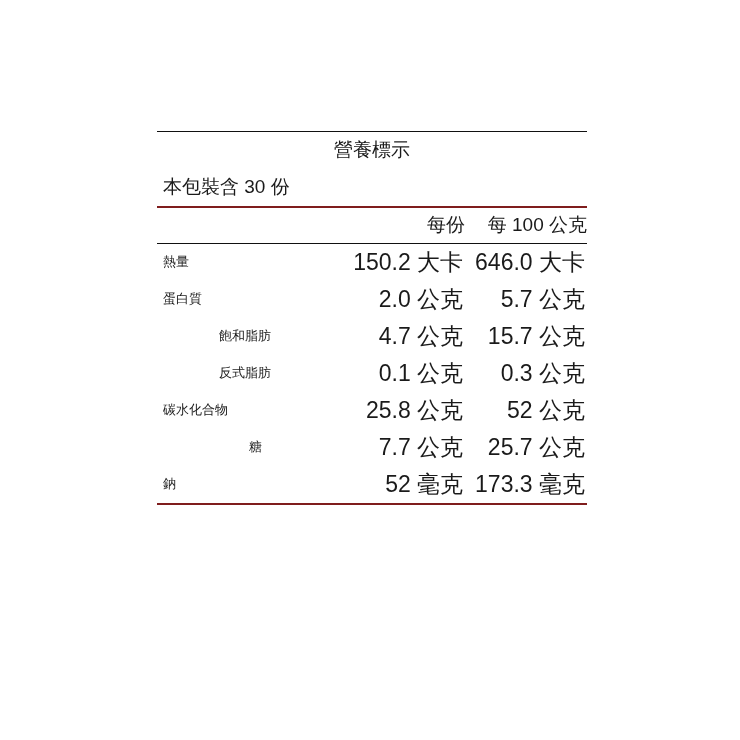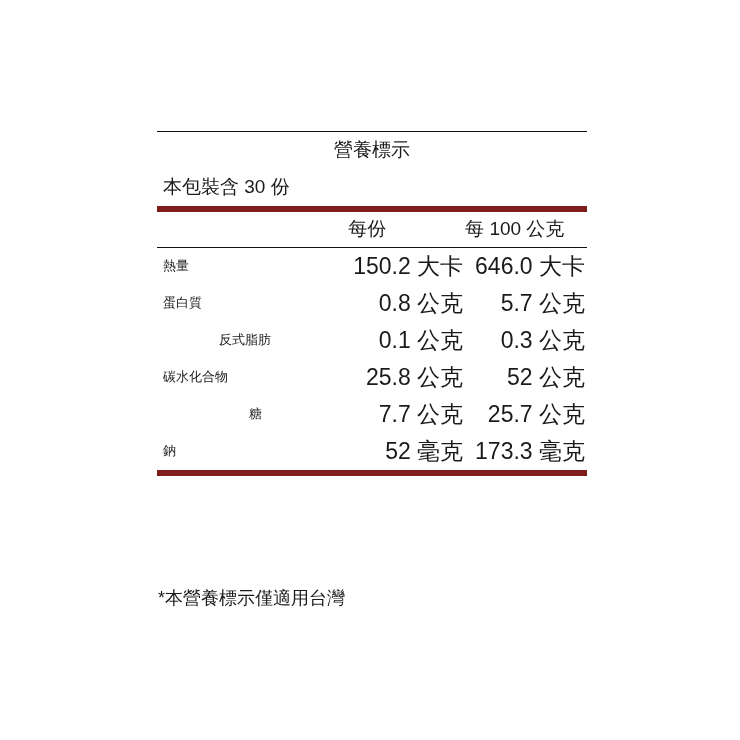--- a/index.html
+++ b/index.html
@@ -43,38 +43,39 @@
   }
 
   
   .rule-top {
     border-top: 2px solid #111;
   }
   .rule-mid {
     border-top: 1.5px solid #111;
   }
   .rule-bottom {
-    border-bottom: 6px solid #7f1d1d;
+    border-bottom: 2px solid #7f1d1d;
   }
 
   
   .title-cell {
     text-align: center;
     height: 37px;
     font-size: 19px;
   }
 
   .serving-cell {
     height: 37px;
     padding-left: 6px !important;
     font-size: 19px;
   }
 
   .colhead-cell {
     height: 35px;
+    text-align: right;
     font-size: 19px;
   }
   .colhead-spacer {
     height: 35px;
   }
 
   .name-cell {
     padding-left: 6px !important;
     width: 178px;
     height: 37px;
@@ -132,25 +133,30 @@
         </tr>
 
         <tr>
           <td class="name-cell rule-mid">熱量</td>
           <td class="val-cell rule-mid">150.2 大卡</td>
           <td class="val-cell second rule-mid">646.0 大卡</td>
         </tr>
 
         <tr>
           <td class="name-cell">蛋白質</td>
-          <td class="val-cell">0.8 公克</td>
+          <td class="val-cell">2.0 公克</td>
           <td class="val-cell second">5.7 公克</td>
         </tr>
 
 
+        <tr>
+          <td class="name-cell indent1">飽和脂肪</td>
+          <td class="val-cell">4.7 公克</td>
+          <td class="val-cell second">15.7 公克</td>
+        </tr>
 
         <tr>
           <td class="name-cell indent1">反式脂肪</td>
           <td class="val-cell">0.1 公克</td>
           <td class="val-cell second">0.3 公克</td>
         </tr>
 
         <tr>
           <td class="name-cell">碳水化合物</td>
           <td class="val-cell">25.8 公克</td>
@@ -165,15 +171,14 @@
 
         <tr>
           <td class="name-cell rule-bottom">鈉</td>
           <td class="val-cell rule-bottom">52 毫克</td>
           <td class="val-cell second rule-bottom">173.3 毫克</td>
         </tr>
       </tbody>
     </table>
   </div>
 
-  <div class="footnote">*本營養標示僅適用台灣</div>
 
 </div>
 
 </body></html>

